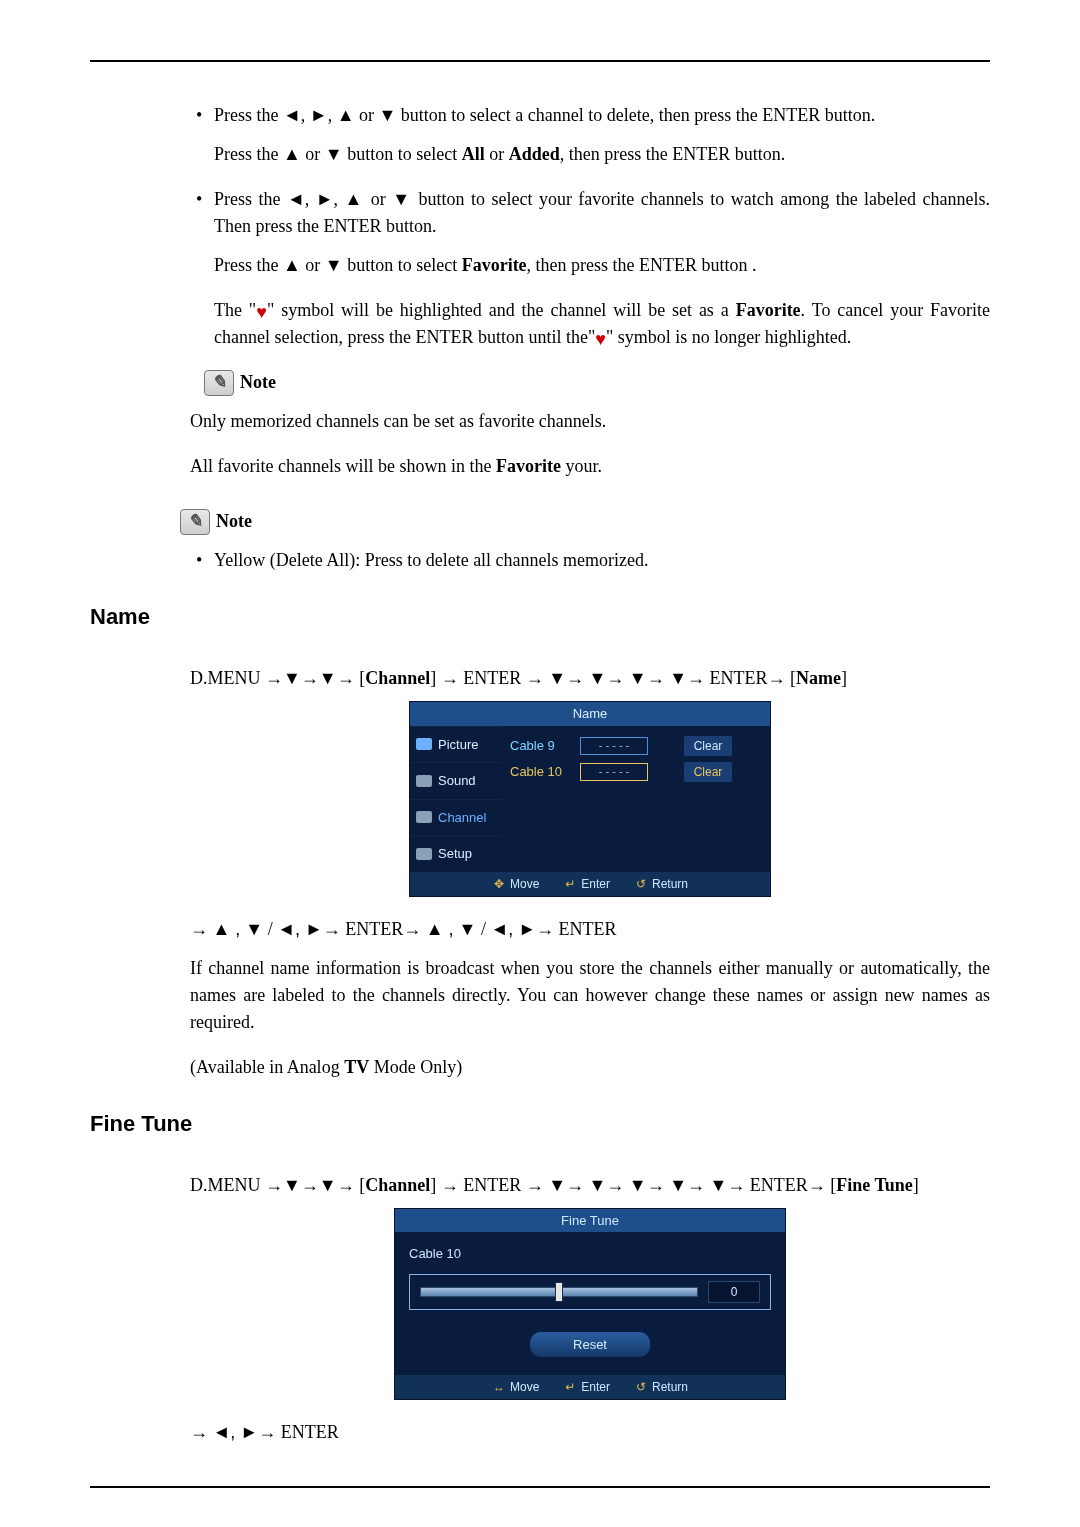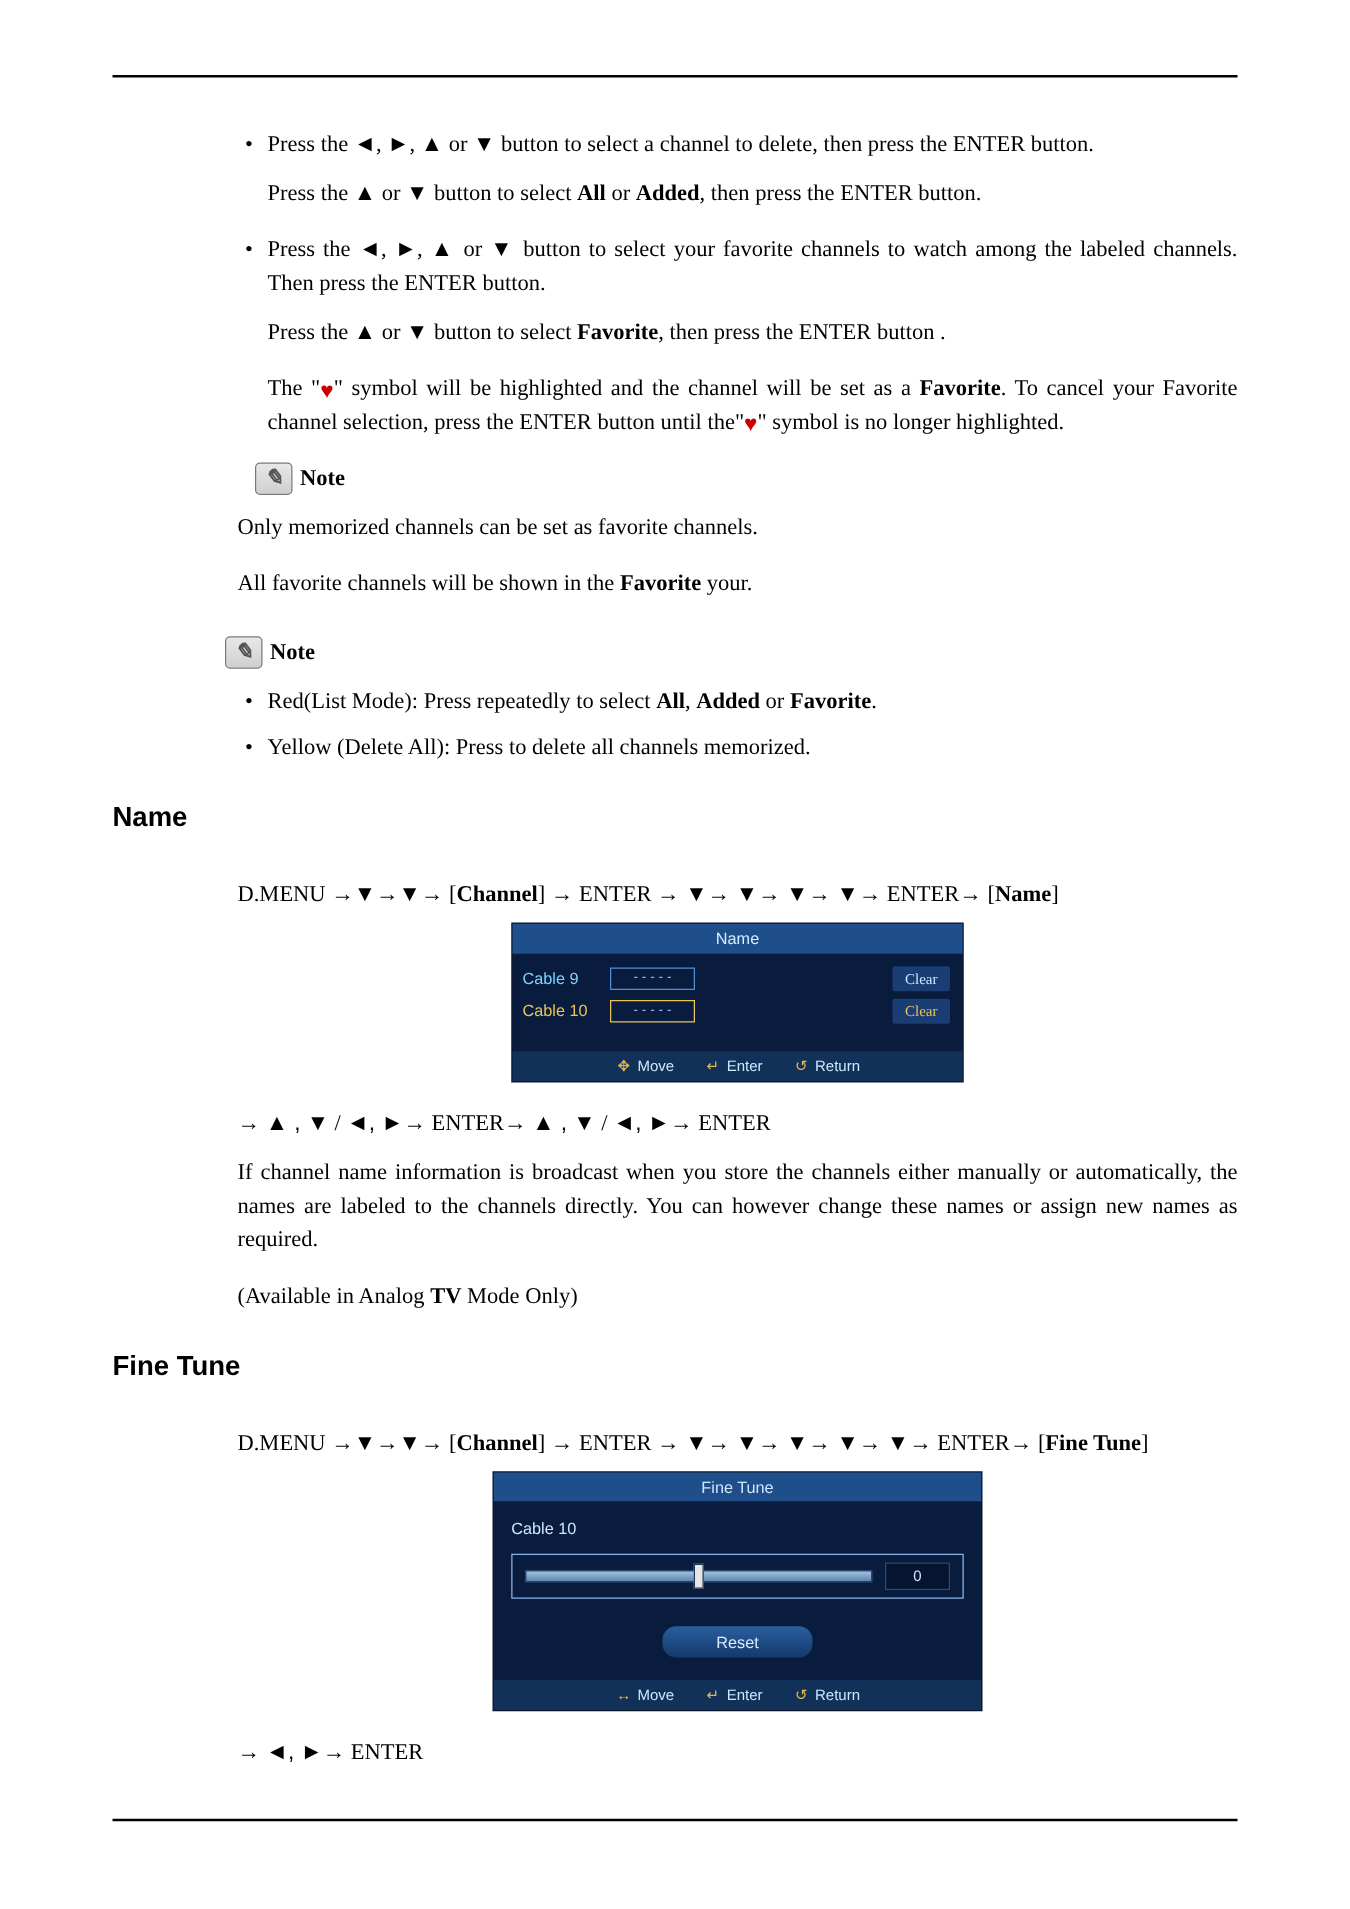--- a/index.html
+++ b/index.html
@@ -149,21 +149,21 @@
   .row.sel .chname, .row.sel .clear { color: #e8c45a; }
   .row.sel .box { border-color: #e8c45a; }
   .chname { width: 62px; color: #7dd3fc; }
   .box {
     width: 66px; height: 16px;
     border: 1px solid #4f8fd8;
     color: #8fc0ff;
     display: flex; align-items: center; justify-content: center;
     font-size: 11px;
   }
-  .clear-wrap { flex:1; display:flex; justify-content:flex-end;font-family:Liberation Serif, serif; }
+  .clear-wrap { flex:1; display:flex; justify-content:center; }
   .clear {
     background: #1a3e74;
     color: #cfe6ff;
     padding: 1px 10px;
     border-radius: 2px;
     font-size: 12px;
   }
   .osd-footer, .osd2-footer {
     background: #123158;
     display: flex;
@@ -259,37 +259,52 @@
     <div class="sub">
       <span>All favorite channels will be shown in the </span><b>Favorite</b><span> your.</span>
     </div>
 
     <div class="note-row" style="margin-top:28px; margin-left:-10px;">
       <div class="note-icon">✎</div>
       <div class="note-label">Note</div>
     </div>
 
     <ul class="bullets" style="margin-top:12px;">
-      <li>
-        <span>Red(List Mode): Press repeatedly to select </span><b>All</b><span>, </span><b>Added</b><span> or </span><b>Favorite</b><span>.</span>
-      </li>
       <li>Yellow (Delete All): Press to delete all channels memorized.</li>
     </ul>
   </div>
 
   <h2 class="section">Name</h2>
 
   <div class="content">
     <div class="path">
       <span>D.MENU →</span><span class="arrow">▼</span><span>→</span><span class="arrow">▼</span><span>→ [</span><b>Channel</b><span>] → ENTER → </span><span class="arrow">▼</span><span>→ </span><span class="arrow">▼</span><span>→ </span><span class="arrow">▼</span><span>→ </span><span class="arrow">▼</span><span>→ ENTER→ [</span><b>Name</b><span>]</span>
     </div>
 
     <div class="osd">
       <div class="osd-title">Name</div>
       <div class="osd-body">
+        <div class="osd-side">
+          <div class="osd-side-item">
+              <span class="side-ico"></span>
+              <span>Picture</span>
+            </div>
+          <div class="osd-side-item">
+              <span class="side-ico grey"></span>
+              <span>Sound</span>
+            </div>
+          <div class="osd-side-item section-sel">
+              <span class="side-ico grey"></span>
+              <span>Channel</span>
+            </div>
+          <div class="osd-side-item">
+              <span class="side-ico grey"></span>
+              <span>Setup</span>
+            </div>
+        </div>
         <div class="osd-main">
           <div class="row">
             <div class="chname">Cable  9</div>
             <div class="box">- - - - -</div>
             <div class="clear-wrap">
                 <div class="clear">Clear</div>
               </div>
           </div>
           <div class="row sel">
             <div class="chname">Cable  10</div>

